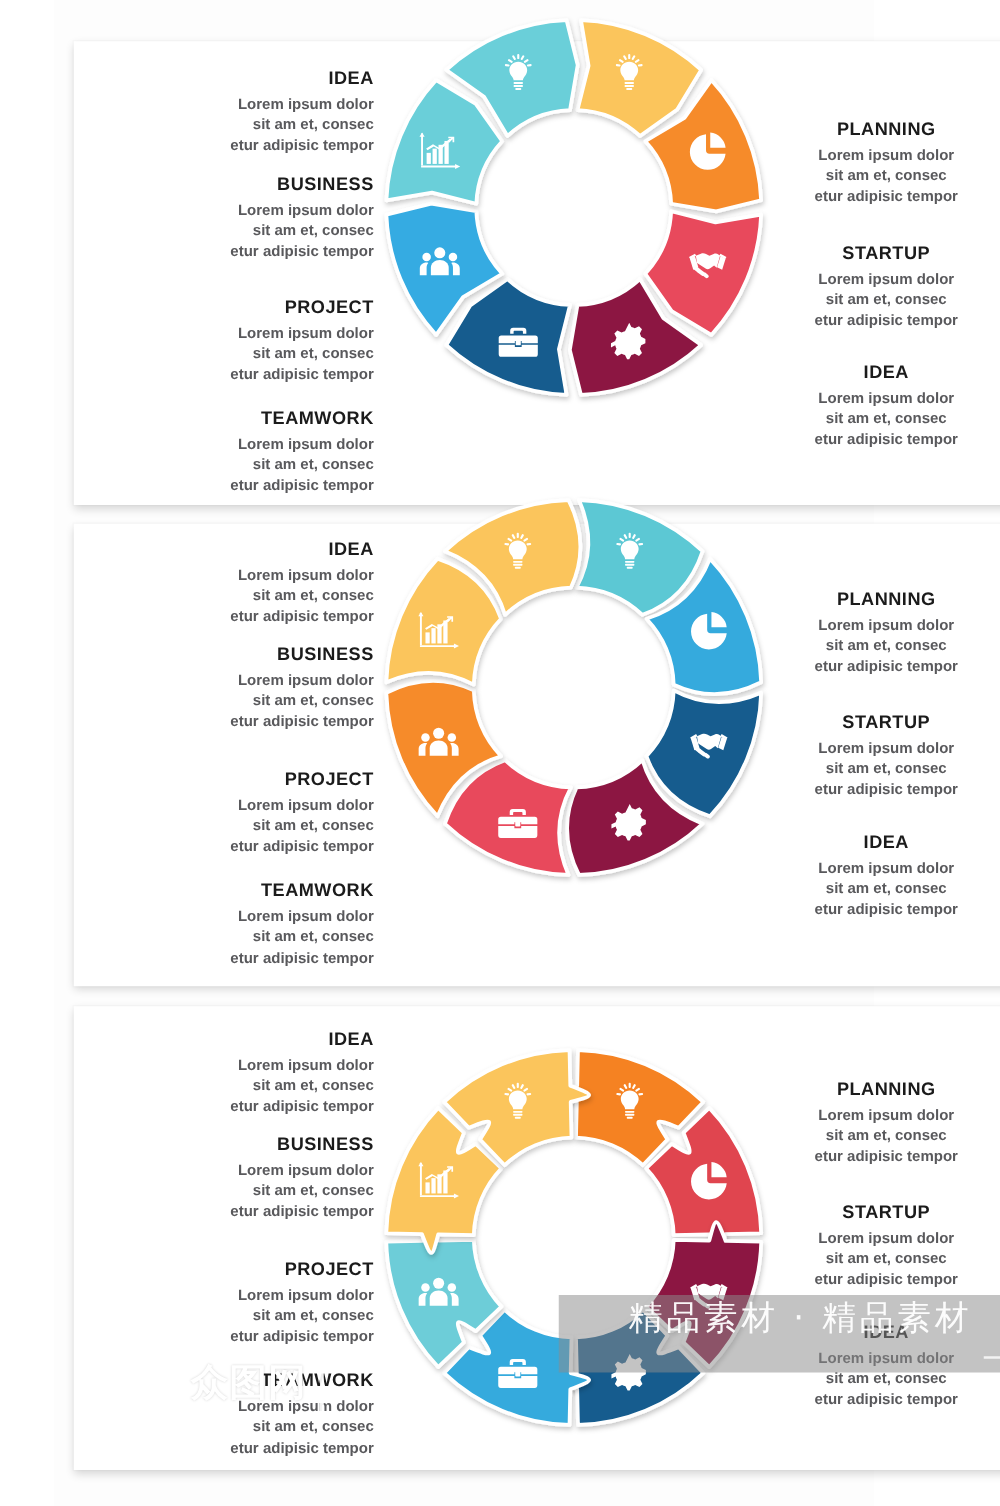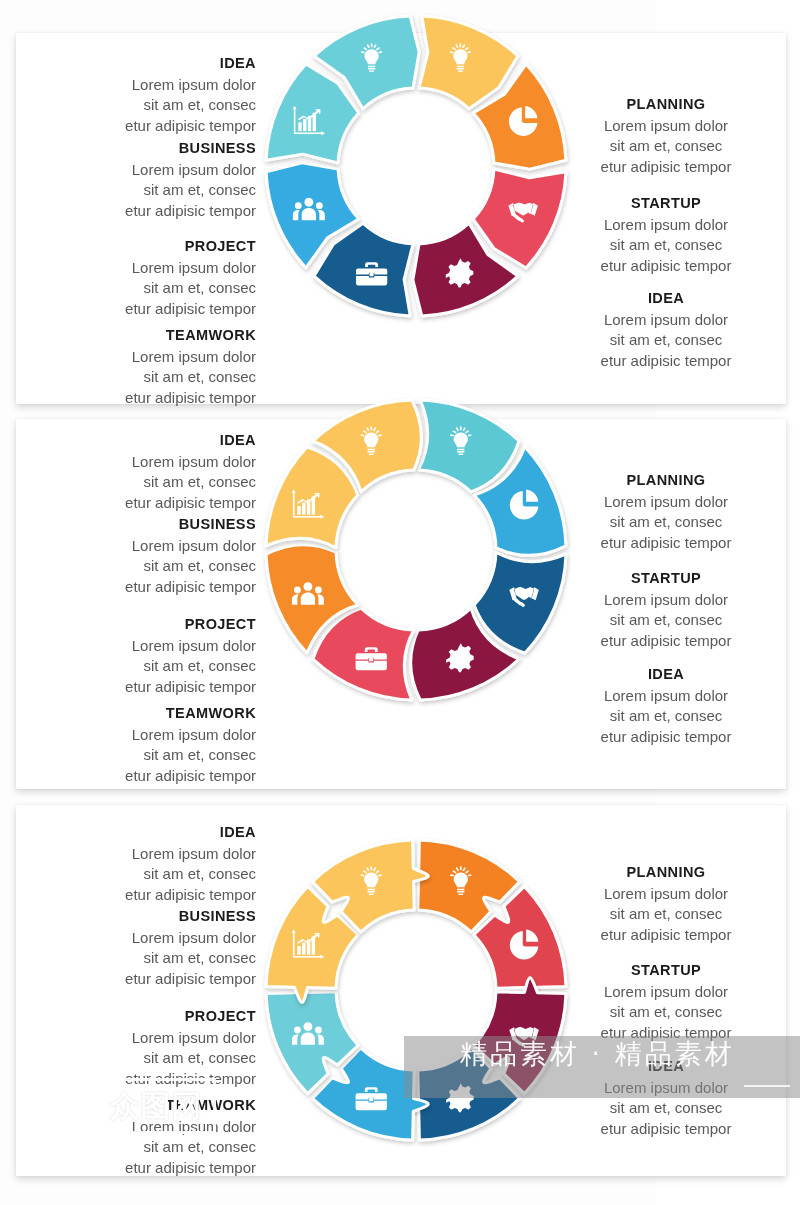--- a/index.html
+++ b/index.html
@@ -2,42 +2,42 @@
 <html><head>
 <meta charset="utf-8">
 <style>
   * { margin:0; padding:0; box-sizing:border-box; }
   html,body{
     width:800px; height:1205px;
     background:#ffffff;
     font-family:"Liberation Sans","DejaVu Sans",sans-serif;
     overflow:hidden;
   }
-  .page{ position:relative; width:656px; height:1205px; background:#fdfdfd; }
+  .page{ position:relative; width:656px; height:1205px; background:#fdfdfd;margin-left:43px; }
 
   
   .panel{
     position:absolute;
     left:16px; width:770px;
     background:#ffffff;
     box-shadow:0 3px 7px rgba(0,0,0,.16), 0 0 0 1px rgba(0,0,0,.015);
   }
   #panel-1{ top:33px;  height:371px; }
   #panel-2{ top:419px; height:370px; }
   #panel-3{ top:805px; height:371px; }
 
   
   .label{ position:absolute; width:210px; }
   .label .title{
     font-size:14.5px; font-weight:bold; color:#1b1b1b;
     letter-spacing:.4px; line-height:1.15; margin-bottom:3px;
     white-space:nowrap;
   }
   .label .desc{
-    font-size:15px; color:#59595c; line-height:1.38; font-weight:400;
+    font-size:12px; color:#59595c; line-height:1.38; font-weight:700;
   }
   .label.left{ text-align:right; }
   .label.right{ text-align:center; }
 
   
   .wheel{ position:absolute; }
   .wheel svg{ display:block; overflow:visible; }
 
   
   .icon{ fill:#ffffff; }

